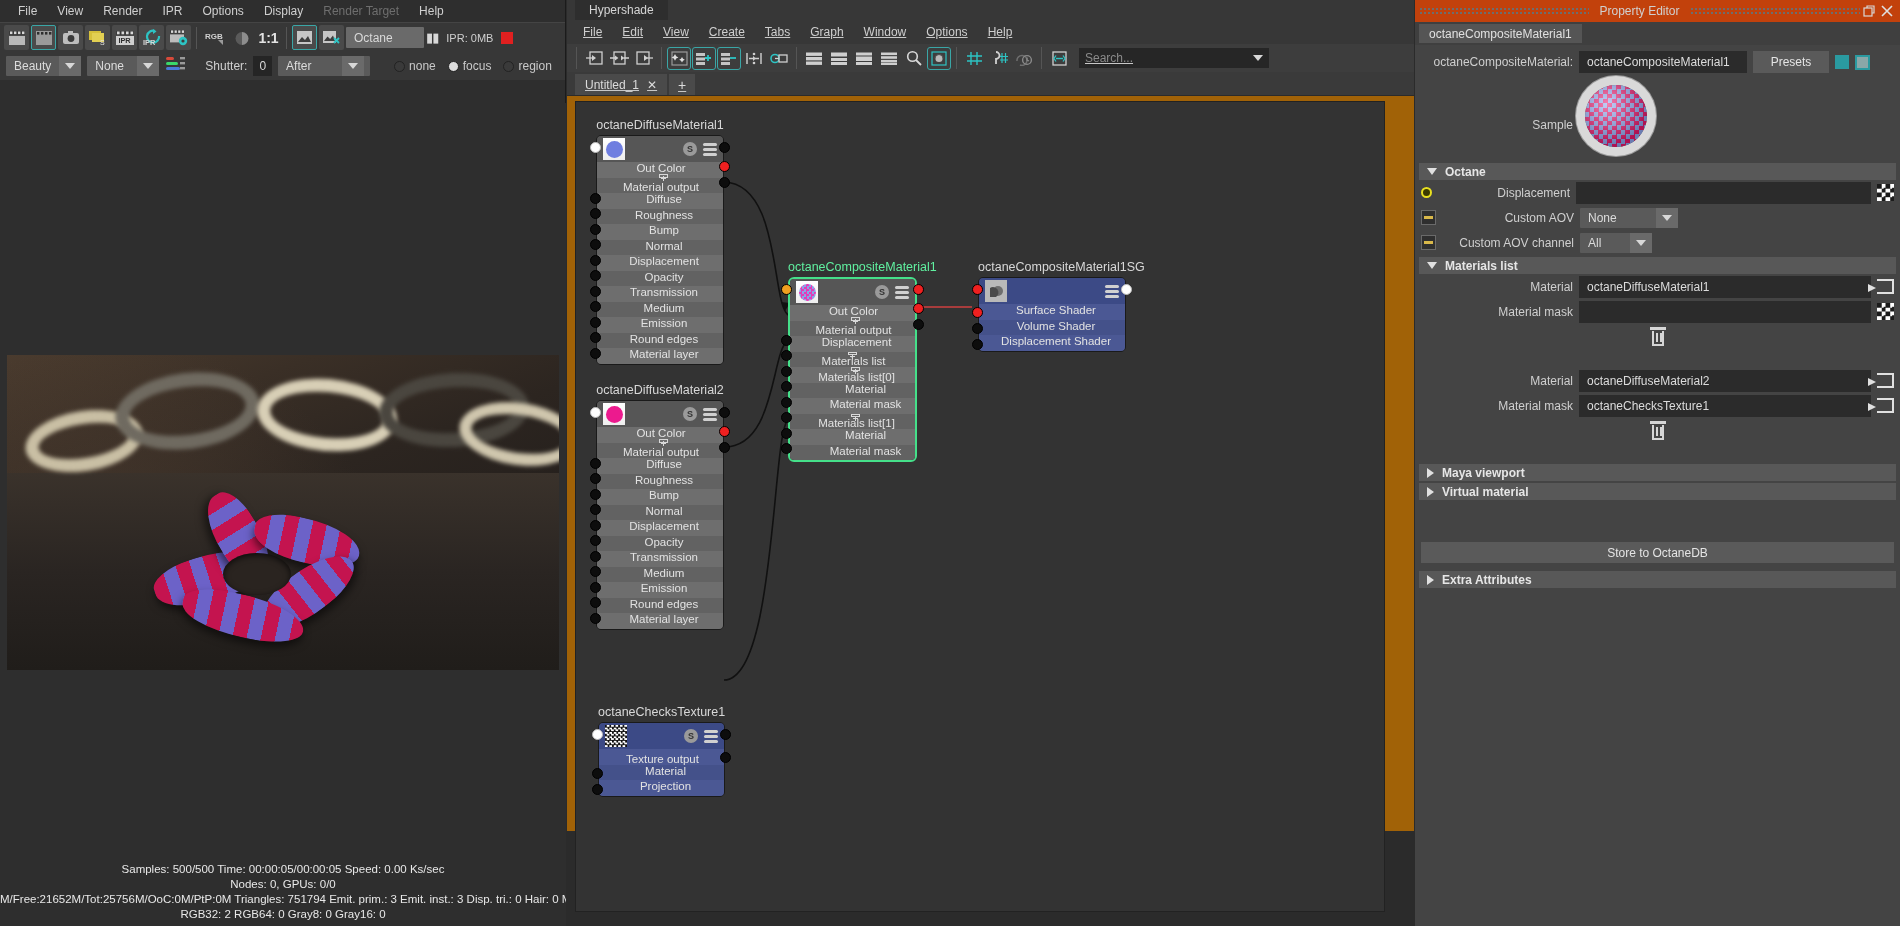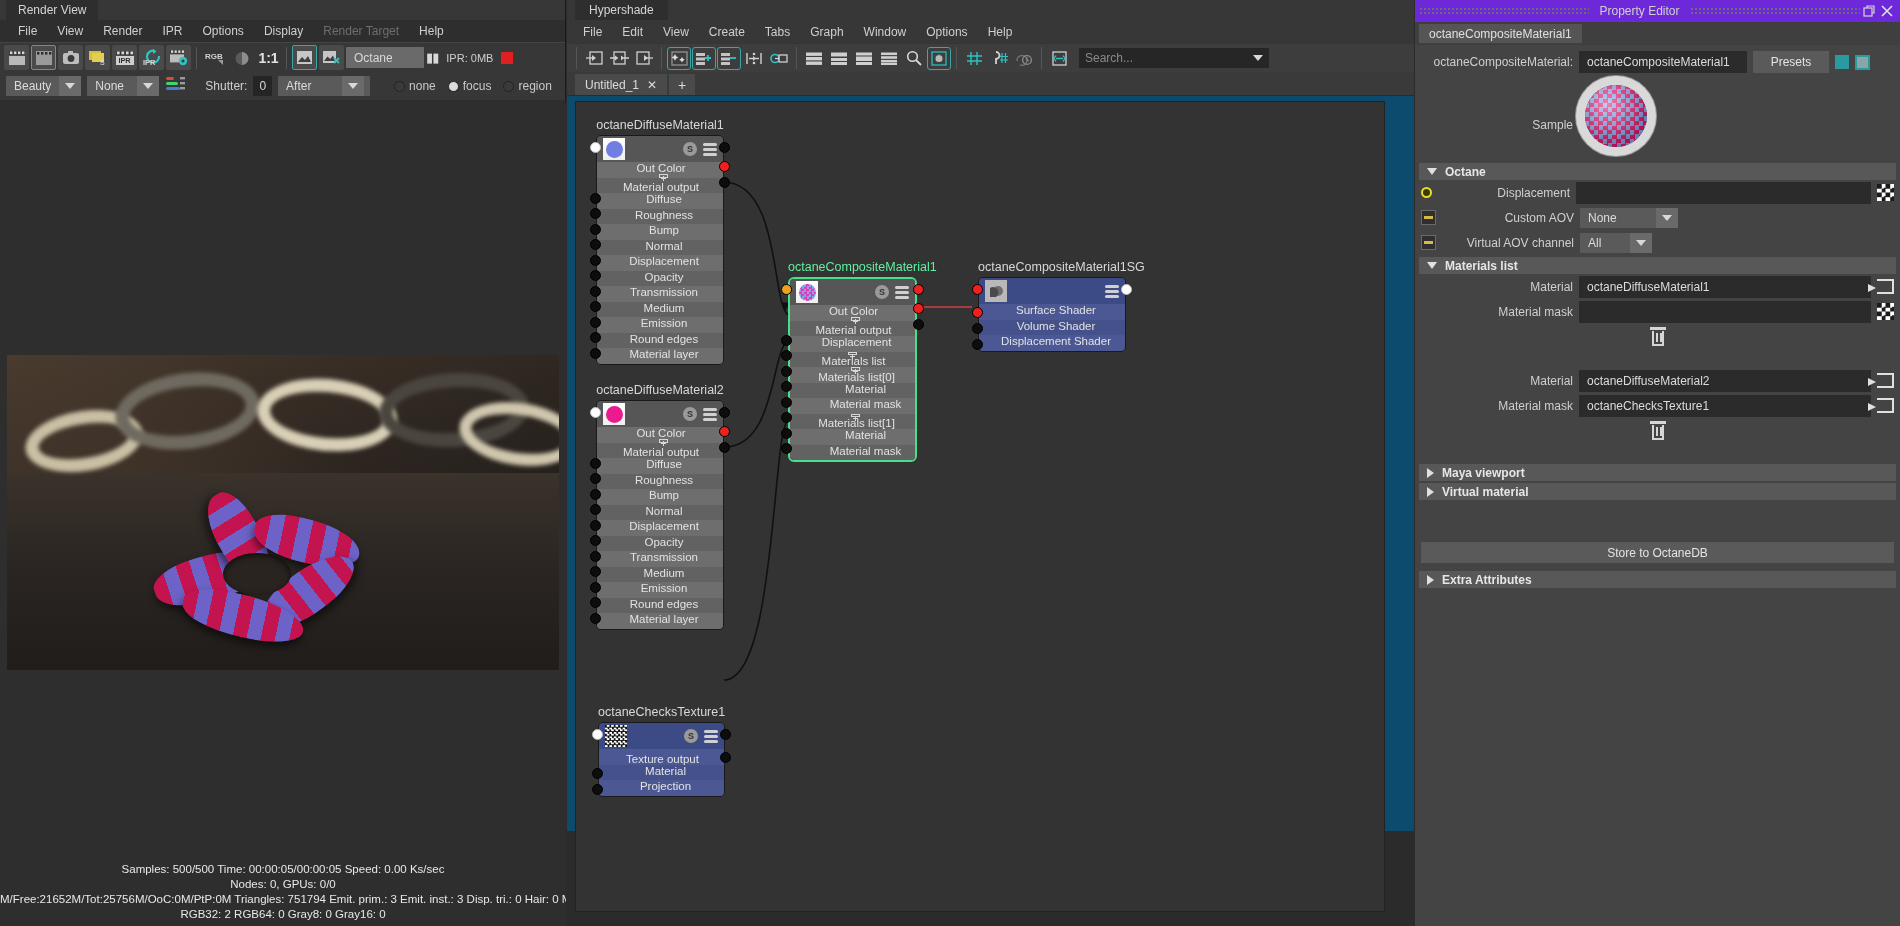--- a/index.html
+++ b/index.html
@@ -116,21 +116,22 @@
   }
   .rv-status {
     position:absolute; left:0; top:862px; width:566px; height:64px;
     text-align:center; font-size:11.5px; color:#e8e8e8; line-height:15px;
     background:#2e2e2e; white-space:nowrap; overflow:hidden;
   }
 
   
   .hyper {
     position:absolute; left:567px; top:0; width:847px; height:831px;
-    background:#0c4a6e;
+    background:#a16207;
+    text-decoration:underline;
   }
   .hs-titlebar { height:20px; background:#373737; position:relative; }
   .hs-tab {
     position:absolute; left:8px; top:0; height:20px; line-height:20px;
     padding:0 14px; background:#2e2e2e; color:#d4d4d4; font-size:12px;
   }
   .hs-menubar { height:24px; display:flex; align-items:center; padding-left:6px; background:#373737;}
   .hs-menubar .mi { font-size:12px; color:#cfcfcf; padding:3px 10px; }
   .hs-toolbar {
     height:28px; display:flex; align-items:center; gap:3px; padding:0 6px;
@@ -212,21 +213,21 @@
   .boxglyph:before{content:"";position:absolute;left:3px;top:1px;width:1px;height:5px;background:#d8d8d8;}
   .boxglyph:after{content:"";position:absolute;left:1px;top:3px;width:5px;height:1px;background:#d8d8d8;}
 
   
   .propedit {
     position:absolute; left:1415px; top:0; width:485px; height:926px;
     background:#444444;
   }
   .pe-titlebar {
     height:22px; display:flex; align-items:center; justify-content:space-between;
-    background:#6d28d9; padding:0 4px;
+    background:#c2410c; padding:0 4px;
   }
   .dotted { flex:1; height:8px;
     background-image:radial-gradient(#6d6d6d 1px, transparent 1px);
     background-size:4px 4px; }
   .pe-title { font-size:12px; color:#d0d0d0; padding:0 10px; }
   .pe-winbtn { width:18px;height:16px;display:flex;align-items:center;justify-content:center;color:#d8d8d8;font-size:13px;}
   .pe-nodetab {
     height:19px; margin:2px 4px 0 4px; background:#555; display:inline-flex; align-items:center;
     padding:0 10px; font-size:12px; color:#e0e0e0;
   }
@@ -287,23 +288,20 @@
     display:flex; align-items:center; justify-content:center;
   }
 </style>
 </head>
 <body>
 
 <div class="root">
 
   <div class="renderview">
 
-    <div class="rv-titlebar">
-      <div class="rv-tab">Render View</div>
-    </div>
 
     <div class="menubar">
       <div class="mi">File</div>
       <div class="mi">View</div>
       <div class="mi">Render</div>
       <div class="mi">IPR</div>
       <div class="mi">Options</div>
       <div class="mi">Display</div>
       <div class="mi disabled">Render Target</div>
       <div class="mi">Help</div>
@@ -968,21 +966,21 @@
         <div class="carrow">
             <i class="tri-down"></i>
           </div>
       </div>
     </div>
 
     <div class="attr-row">
       <div class="conn-ic">
           <i></i>
         </div>
-      <div class="pe-label" style="width:132px;">Virtual AOV channel</div>
+      <div class="pe-label" style="width:132px;">Custom AOV channel</div>
       <div class="combo" style="width:72px;">
         <div class="cval" style="flex:1;">All</div>
         <div class="carrow">
             <i class="tri-down"></i>
           </div>
       </div>
     </div>
 
     <div class="sect-header">
       <i class="tri-d"></i>

